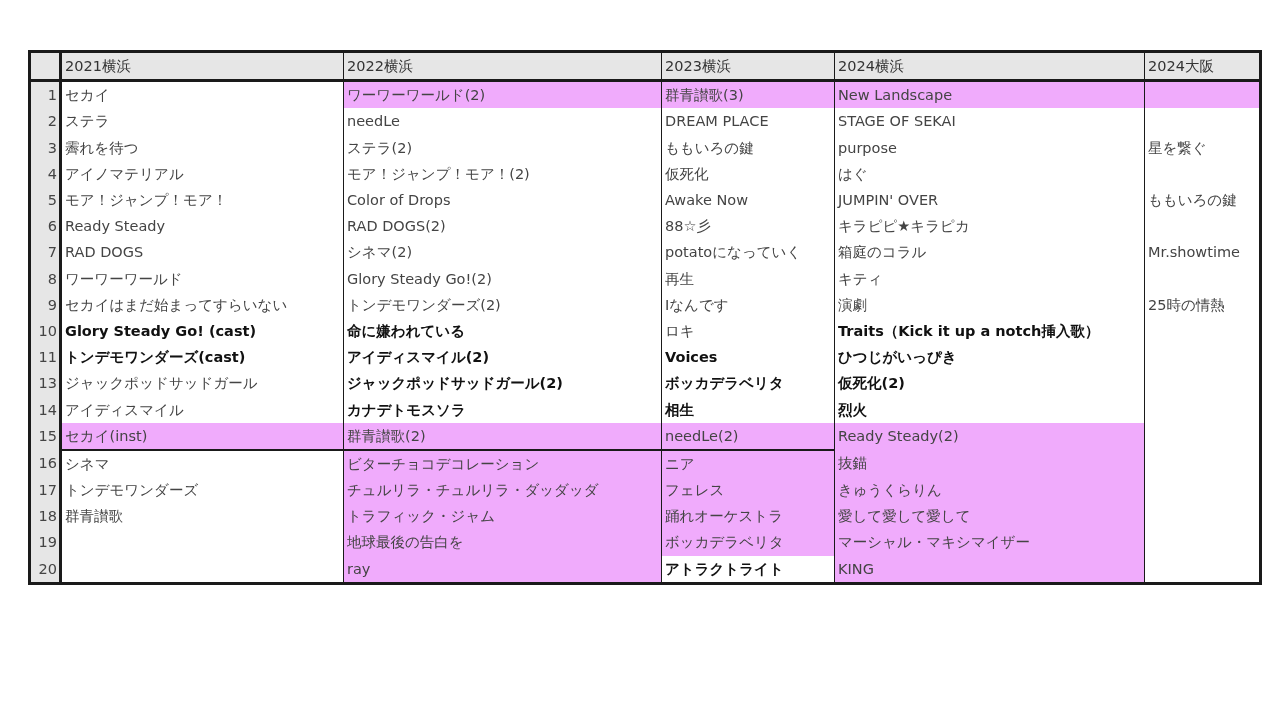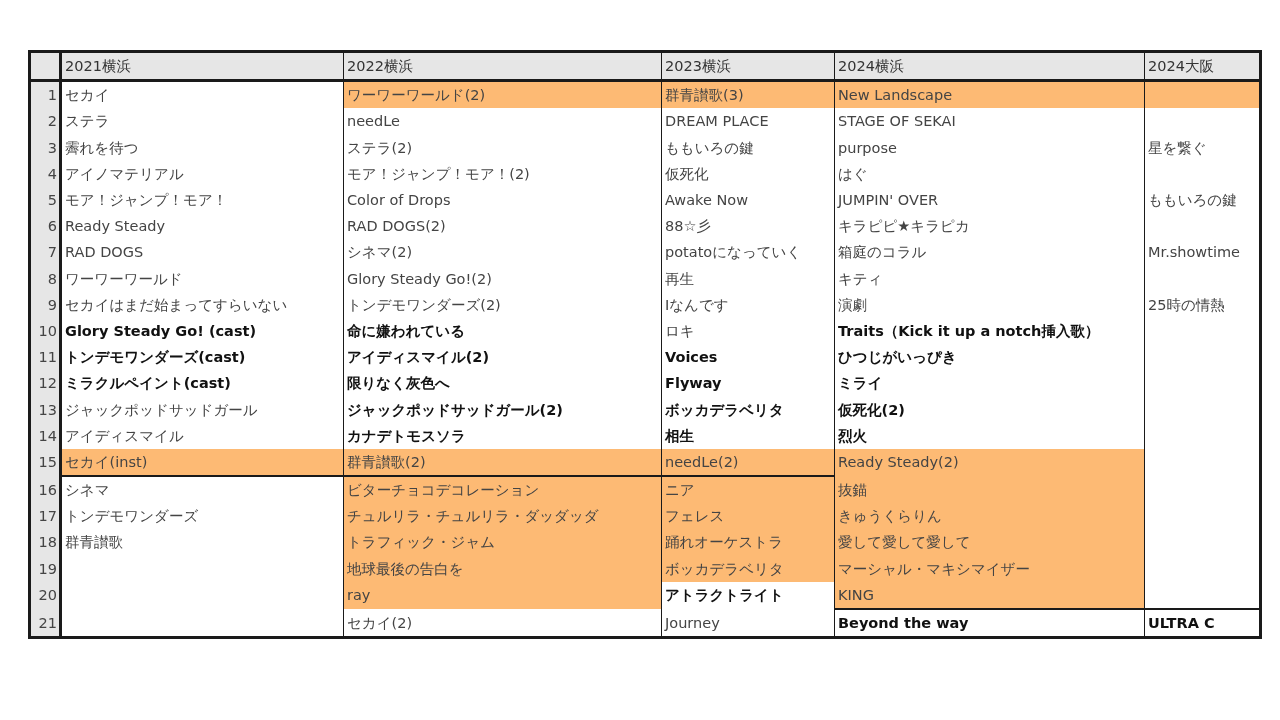--- a/index.html
+++ b/index.html
@@ -8,21 +8,21 @@
   #sheet { position:absolute; left:28px; top:50px; border-collapse:collapse;
            table-layout:fixed; border:3px solid #1a1a1a;padding-left:12px; }
   #sheet td, #sheet th { height:26.2px; padding:0 0 0 3px; font-size:14.5px;
            white-space:nowrap; overflow:hidden; font-weight:normal; text-align:left;
            border-left:1.5px solid #1a1a1a; border-right:1.5px solid #1a1a1a;
            line-height:26px; color:#444; }
   #sheet thead th { background:#e6e6e6; border-bottom:3px solid #1a1a1a; color:#333; }
   #sheet td.rn { background:#e6e6e6; text-align:right; padding:0 2px 0 0; color:#444;
                  border-right:3px solid #1a1a1a; }
   #sheet thead th.rn { border-right:3px solid #1a1a1a; }
-  #sheet td.shade { background:#fdba74; }
+  #sheet td.shade { background:#f0abfc; }
   #sheet td.bold { font-weight:bold; color:#111; }
   #sheet td.bt { border-top:2px solid #1a1a1a; }
   col.c0 { width:31px; } col.c1 { width:283px; } col.c2 { width:318px; }
   col.c3 { width:173px; } col.c4 { width:310px; } col.c5 { width:116px; }
 </style>
 </head>
 <body>
 
 <table id="sheet">
   <colgroup>
@@ -126,28 +126,20 @@
       </tr>
       <tr>
         <td class="rn">11</td>
         <td class="bold">トンデモワンダーズ(cast)</td>
         <td class="bold">アイディスマイル(2)</td>
         <td class="bold">Voices</td>
         <td class="bold">ひつじがいっぴき</td>
         <td class=""></td>
       </tr>
       <tr>
-        <td class="rn">12</td>
-        <td class="bold">ミラクルペイント(cast)</td>
-        <td class="bold">限りなく灰色へ</td>
-        <td class="bold">Flyway</td>
-        <td class="bold">ミライ</td>
-        <td class=""></td>
-      </tr>
-      <tr>
         <td class="rn">13</td>
         <td class="">ジャックポッドサッドガール</td>
         <td class="bold">ジャックポッドサッドガール(2)</td>
         <td class="bold">ボッカデラベリタ</td>
         <td class="bold">仮死化(2)</td>
         <td class=""></td>
       </tr>
       <tr>
         <td class="rn">14</td>
         <td class="">アイディスマイル</td>
@@ -197,22 +189,14 @@
         <td class=""></td>
       </tr>
       <tr>
         <td class="rn">20</td>
         <td class=""></td>
         <td class="shade">ray</td>
         <td class="bold">アトラクトライト</td>
         <td class="shade">KING</td>
         <td class=""></td>
       </tr>
-      <tr>
-        <td class="rn">21</td>
-        <td class=""></td>
-        <td class="">セカイ(2)</td>
-        <td class="">Journey</td>
-        <td class="bold bt">Beyond the way</td>
-        <td class="bold bt">ULTRA C</td>
-      </tr>
     </tbody>
 </table>
 
 </body></html>

